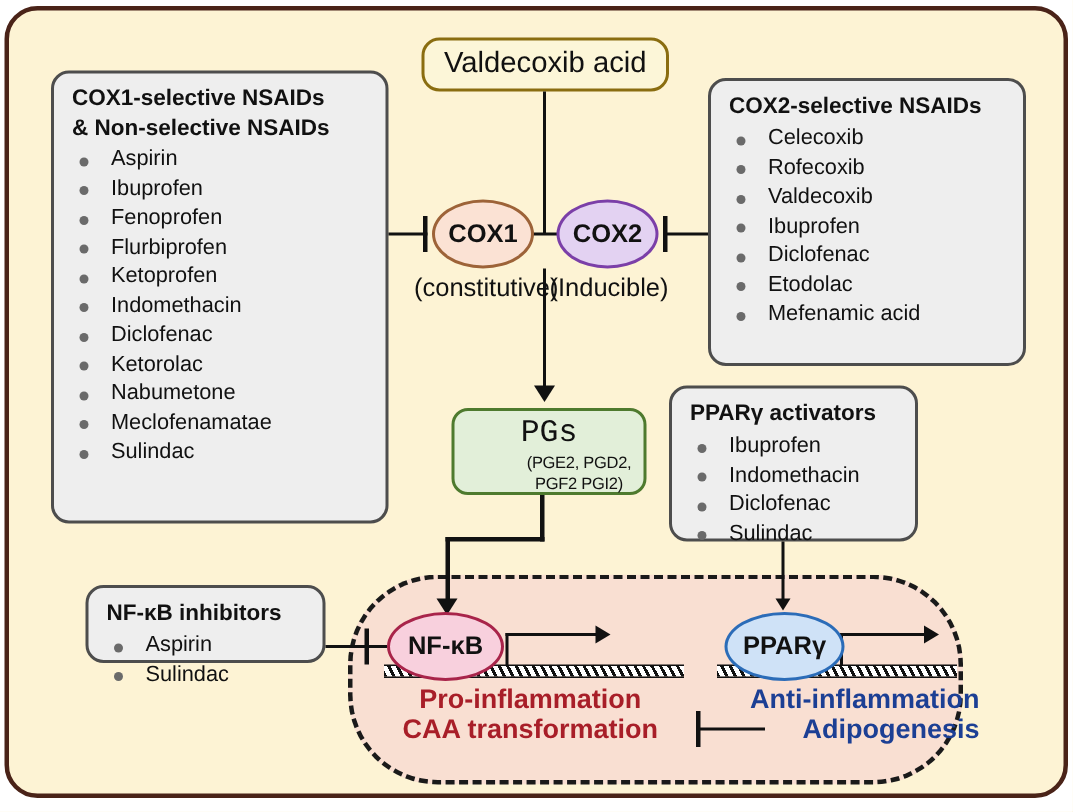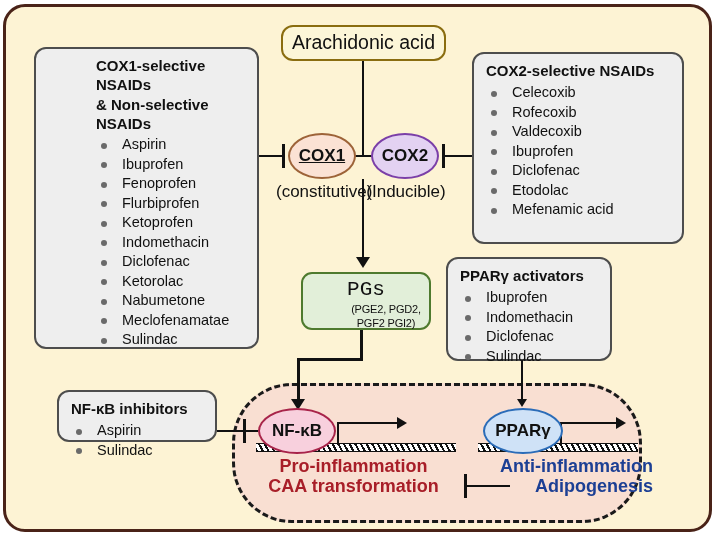--- a/index.html
+++ b/index.html
@@ -32,21 +32,21 @@
   }
   .box .hd{font-weight:bold;font-size:15px;line-height:19px;padding:7px 10px 2px 12px;}
   .box .hd.two{padding-bottom:1px;}
   .box ul{list-style:none;margin:0;padding:1px 0 7px 14px;}
   .box li{font-size:14.5px;line-height:19.5px;position:relative;padding-left:24px;white-space:nowrap;}
   .box li:before{
     content:"";position:absolute;left:3px;top:7.5px;width:6px;height:6px;
     border-radius:50%;background:#6a6a6a;
   }
 
-  #box-cox1{left:34px;top:47px;width:225px;height:302px;padding-left:48px;}
+  #box-cox1{left:34px;top:47px;width:225px;height:302px;}
   #box-cox2{left:472px;top:52px;width:212px;height:192px;}
   #box-ppar{left:446px;top:257px;width:166px;height:104px;}
   #box-nfkbi{left:57px;top:390px;width:160px;height:52px;}
 
   
   #aa{
     position:absolute;left:281px;top:25px;width:165px;height:36px;
     box-sizing:border-box;background:#fcf6d8;border:2.5px solid #8a6d10;
     border-radius:12px;text-align:center;
     font-size:19.5px;line-height:31px;color:#111;
@@ -59,21 +59,21 @@
     border-radius:11px;text-align:center;color:#111;
   }
   #pgs .t{font-size:21px;line-height:24px;padding-top:4px;font-family:Liberation Mono, monospace;}
   #pgs .s{font-size:11px;line-height:14px;font-weight:normal;letter-spacing:-0.2px;padding-left:40px;}
 
   
   .oval{
     position:absolute;box-sizing:border-box;border-radius:50%;
     text-align:center;font-weight:bold;color:#111;
   }
-  #cox1{left:288px;top:133px;width:68px;height:46px;background:#fbe2d4;border:2.5px solid #9d6338;font-size:17px;line-height:41px;text-decoration:underline;}
+  #cox1{left:288px;top:133px;width:68px;height:46px;background:#fbe2d4;border:2.5px solid #9d6338;font-size:17px;line-height:41px;}
   #cox2{left:371px;top:133px;width:68px;height:46px;background:#e3d2f2;border:2.5px solid #7b3fa8;font-size:17px;line-height:41px;}
   .sub{position:absolute;font-size:17px;font-weight:normal;color:#111;text-align:center;}
   #cox1sub{left:276px;top:182px;width:92px;}
   #cox2sub{left:360px;top:182px;width:92px;}
 
   #nfkb{left:258px;top:408px;width:78px;height:46px;background:#f8d0dd;border:2.5px solid #a8244a;font-size:17px;line-height:41px;z-index:6;}
   #ppar{left:483px;top:408px;width:80px;height:46px;background:#cfe2f7;border:2.5px solid #2b6cb8;font-size:17px;line-height:41px;z-index:6;}
 
   
   .dna{
@@ -106,21 +106,21 @@
 </head>
 <body>
 
 <div id="canvas">
 
   <div class="cell"></div>
 
   <div class="nucleus"></div>
 
   <div id="aa">
-    <span>Arachidonic acid</span>
+    <span>Valdecoxib acid</span>
   </div>
 
   <div class="ln v" style="left:362px;top:61px;height:95px;"></div>
 
   <div class="ln h" style="left:322px;top:155px;width:82px;"></div>
   <div class="ln v" style="left:322px;top:155px;height:2px;"></div>
 
   <div class="ln v" style="left:362px;top:179px;height:80px;"></div>
   <div class="ar-down" style="left:356px;top:257px;"></div>
 

